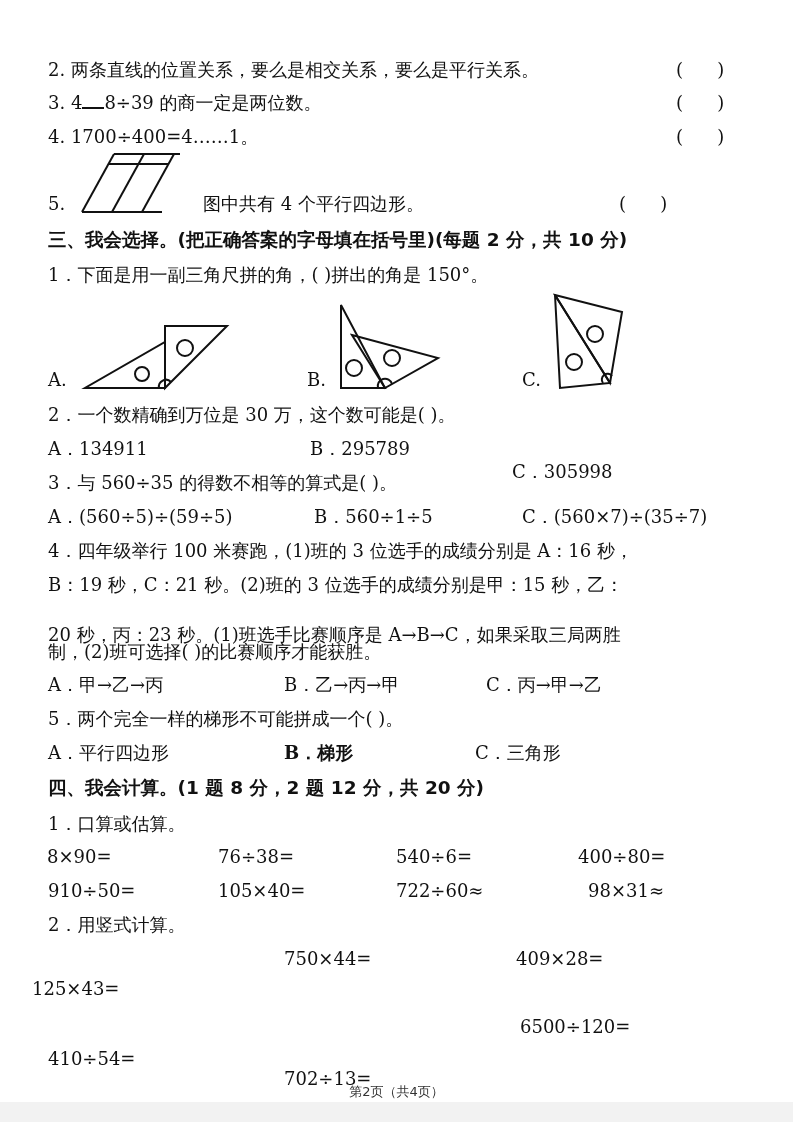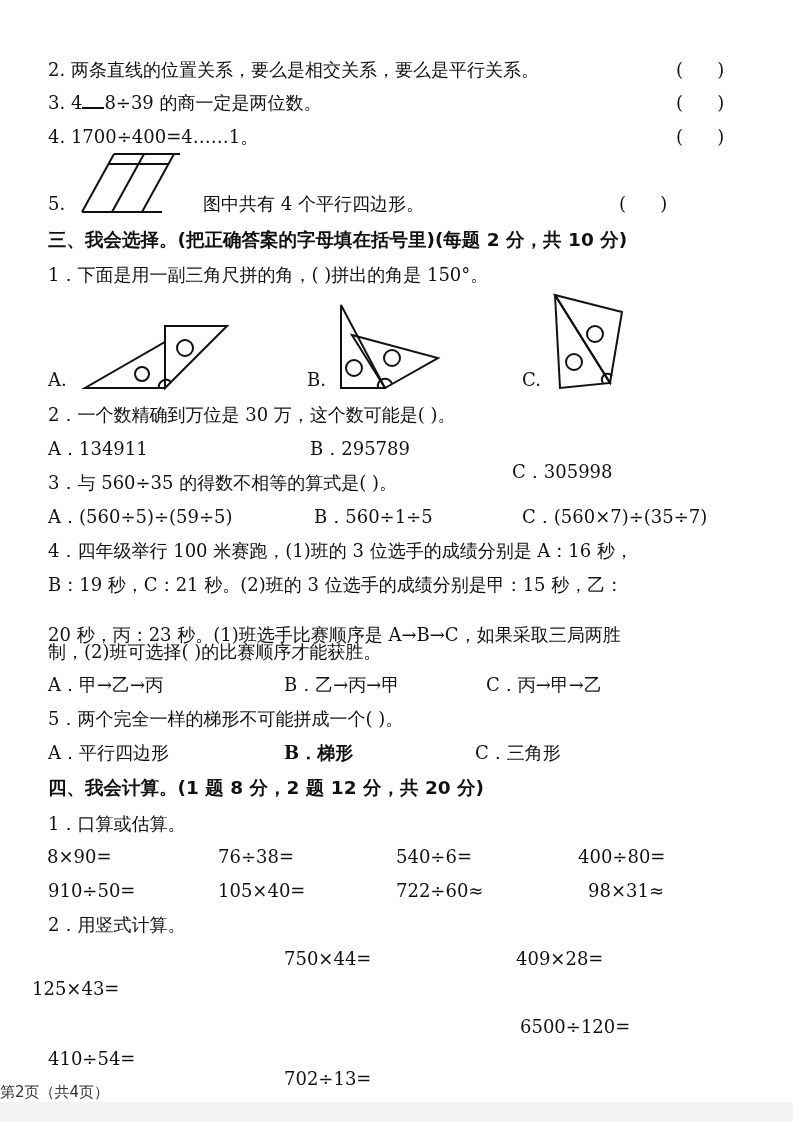--- a/index.html
+++ b/index.html
@@ -7,21 +7,21 @@
     width:793px; height:1122px; position:relative; overflow:hidden;
     font-family:"DejaVu Serif", "Liberation Serif", serif;
     color:#111; font-size:18px;
   }
   .line { position:absolute; left:48px; white-space:nowrap; line-height:24px; height:24px; }
   .bold { font-family:"DejaVu Sans", "Liberation Sans", sans-serif; font-weight:bold; font-size:18.5px; }
   .bracket { position:absolute; white-space:pre; line-height:24px; height:24px; }
   .blank-underline { display:inline-block; width:22px; border-bottom:2px solid #111; height:14px; vertical-align:baseline; }
   .opt { position:absolute; white-space:nowrap; line-height:24px; height:24px; }
   .fig { position:absolute; }
-  .footer { position:absolute; left:0; width:793px; top:1083px; font-family:"DejaVu Sans","Liberation Sans",sans-serif; font-size:15px; color:#333; }
+  .footer { position:absolute; left:0; width:793px; top:1083px; text-align:center; font-family:"DejaVu Sans","Liberation Sans",sans-serif; font-size:13px; color:#333; }
   .bottom-band { position:absolute; left:0; top:1102px; width:793px; height:20px; background:#f2f2f2; }
 </style>
 </head>
 <body>
 
 <div class="line" style="top:58px;">
   <span>2.</span>
   <span>两条直线的位置关系，要么是相交关系，要么是平行关系。</span>
 </div>
 <div class="bracket" style="top:58px; left:676px;">(      )</div>

